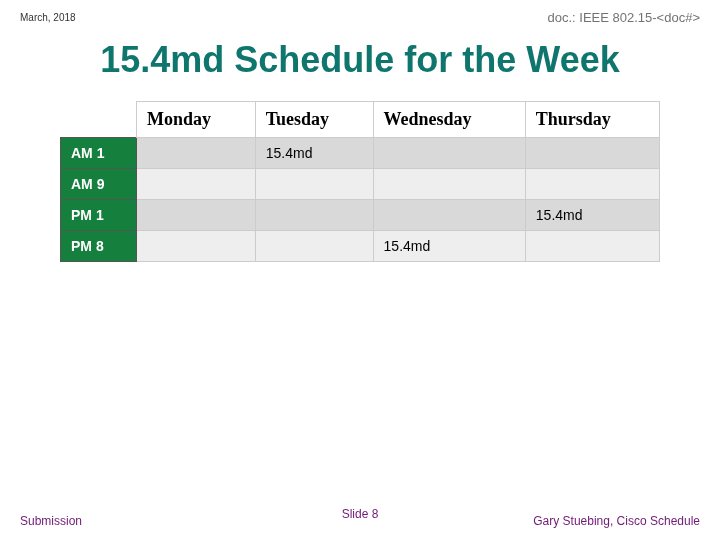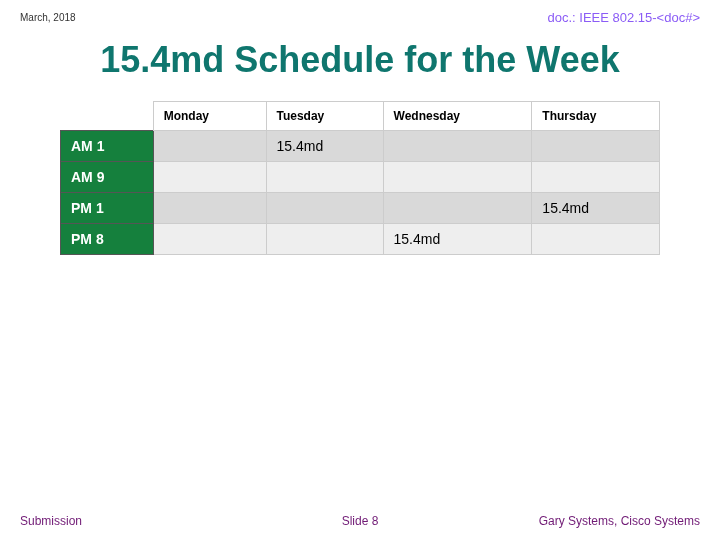--- a/index.html
+++ b/index.html
@@ -20,21 +20,21 @@
       padding: 10px 20px 4px 20px;
     }
 
     .header-left {
       font-size: 10px;
       color: #333;
     }
 
     .header-right {
       font-size: 13px;
-      color: #8b5cf6;
+      color: #737373;
     }
 
     .title-section {
       text-align: center;
       padding: 10px 20px 20px 20px;
     }
 
     .main-title {
       font-size: 36px;
       font-weight: bold;
@@ -46,24 +46,25 @@
     }
 
     table {
       width: 100%;
       border-collapse: collapse;
     }
 
     thead tr th {
       background: #ffffff;
       font-weight: bold;
-      font-size: 12px;
+      font-size: 18px;
       padding: 7px 10px;
       text-align: left;
       border: 1px solid #ccc;
+      font-family: Liberation Serif, serif;
     }
 
     thead tr th:first-child {
       background: #ffffff;
       border: none;
     }
 
     tbody tr td {
       padding: 7px 10px;
       font-size: 14px;
@@ -97,21 +98,21 @@
 
     .footer-left, .footer-center, .footer-right {
       font-size: 12px;
       color: #701a75;
     }
 
     .footer-center {
       position: absolute;
       left: 50%;
       transform: translateX(-50%);
-      bottom: 0;
+      bottom: 7px;
     }
   </style>
 </head>
 <body>
 
 <div class="header">
   <span class="header-left">March, 2018</span>
   <span class="header-right">doc.: IEEE 802.15-&lt;doc#&gt;</span>
 </div>
 
@@ -159,14 +160,14 @@
           <td>15.4md</td>
           <td></td>
         </tr>
       </tbody>
   </table>
 </div>
 
 <div class="footer">
   <span class="footer-left">Submission</span>
   <span class="footer-center">Slide 8</span>
-  <span class="footer-right">Gary Systems, Cisco Systems</span>
+  <span class="footer-right">Gary Stuebing, Cisco Schedule</span>
 </div>
 
 </body></html>

